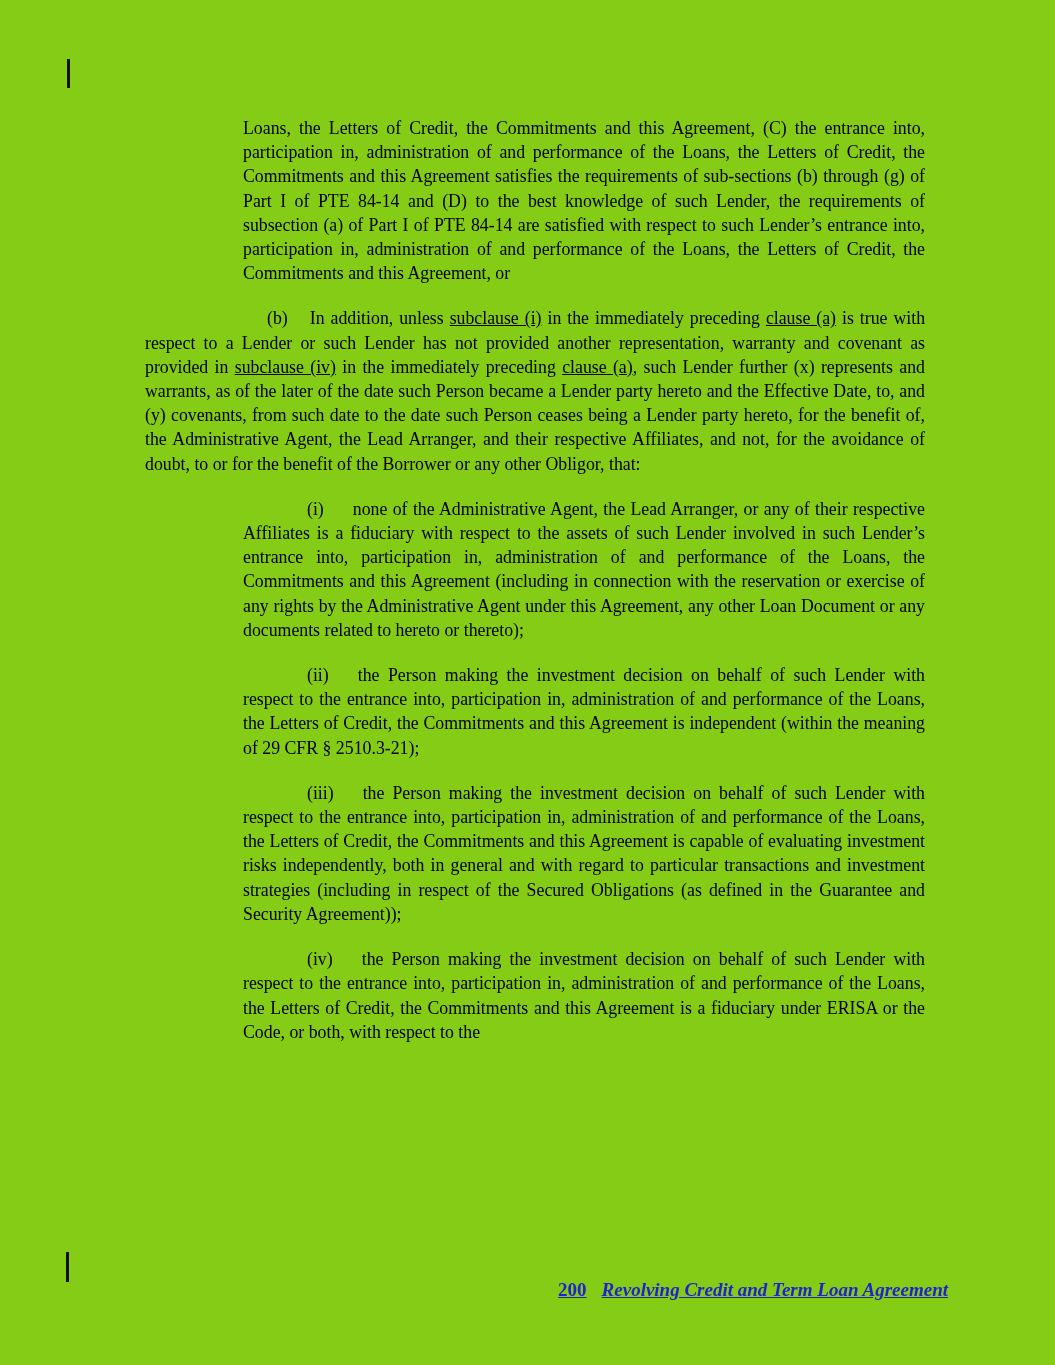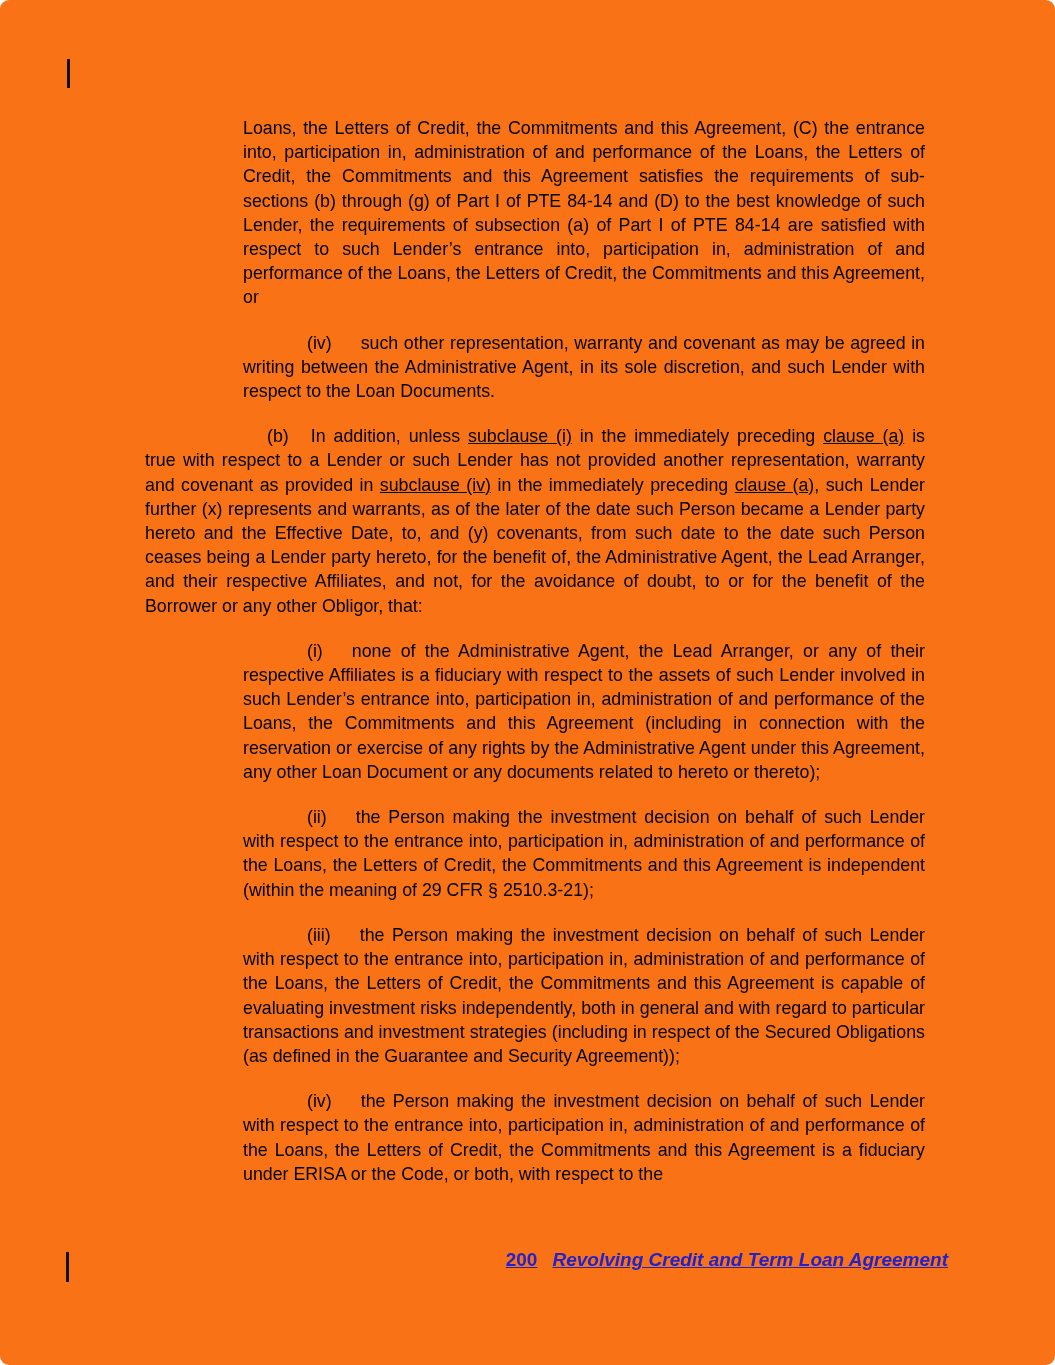--- a/index.html
+++ b/index.html
@@ -1,65 +1,63 @@
 <!DOCTYPE html>
 <html><head>
 <meta charset="utf-8">
 <style>
   html,body{margin:0;padding:0;background:#ffffff;}
   .page{
     position:relative;
     width:1055px;height:1365px;
-    background:#f97316;
-    font-family:Liberation Sans, sans-serif;
+    background:#84cc16;
+    font-family:Liberation Serif, serif;
     color:#000000;
     overflow:hidden;
-    border-radius:9px;
   }
   .content{
     position:absolute;
     left:123px;top:116px;width:802px;
     font-size:17.8px;
     line-height:24.2px;
     text-align:justify;
   }
   .content p{margin:0 0 21px 0;}
   p.indented{margin-left:120px;}
   p.item{text-indent:64px;}
   p.clause{text-indent:122px;margin-left:22px;}
   .tab{display:inline-block;width:29px;}
   p.clause .tab{width:22px;}
   .u{text-decoration:underline;}
   .changebar{position:absolute;width:3px;background:#111111;}
   .changebar.top{left:67px;top:59px;height:29px;}
   .changebar.bottom{left:66px;top:1252px;height:30px;}
   .footer{
     position:absolute;
-    right:107px;top:1249px;
+    right:107px;top:1279px;
     font-size:19px;
     font-weight:bold;
     color:#2222CC;
     white-space:nowrap;
   }
   .footer .num{text-decoration:underline;margin-right:15px;font-style:normal;}
   .footer .title{font-style:italic;text-decoration:underline;}
 </style>
 </head>
 <body>
 
 <div class="page">
 
   <div class="changebar top"></div>
   <div class="changebar bottom"></div>
 
   <div class="content">
 
     <p class="indented"><span><span>Loans, the Letters of Credit, the Commitments and this Agreement, (C) the entrance into, participation in, administration of and performance of the Loans, the Letters of Credit, the Commitments and this Agreement satisfies the requirements of sub-sections (b) through (g) of Part I of PTE 84-14 and (D) to the best knowledge of such Lender, the requirements of subsection (a) of Part I of PTE 84-14 are satisfied with respect to such Lender’s entrance into, participation in, administration of and performance of the Loans, the Letters of Credit, the Commitments and this Agreement, or</span></span></p>
 
-    <p class="indented item"><span class="label">(iv)</span><span class="tab"></span><span><span>such other representation, warranty and covenant as may be agreed in writing between the Administrative Agent, in its sole discretion, and such Lender with respect to the Loan Documents.</span></span></p>
 
     <p class="clause"><span class="label">(b)</span><span class="tab"></span><span><span>In addition, unless </span><span class="u">subclause (i)</span><span> in the immediately preceding </span><span class="u">clause (a)</span><span> is true with respect to a Lender or such Lender has not provided another representation, warranty and covenant as provided in </span><span class="u">subclause (iv)</span><span> in the immediately preceding </span><span class="u">clause (a)</span><span>, such Lender further (x) represents and warrants, as of the later of the date such Person became a Lender party hereto and the Effective Date, to, and (y) covenants, from such date to the date such Person ceases being a Lender party hereto, for the benefit of, the Administrative Agent, the Lead Arranger, and their respective Affiliates, and not, for the avoidance of doubt, to or for the benefit of the Borrower or any other Obligor, that:</span></span></p>
 
     <p class="indented item"><span class="label">(i)</span><span class="tab"></span><span><span>none of the Administrative Agent, the Lead Arranger, or any of their respective Affiliates is a fiduciary with respect to the assets of such Lender involved in such Lender’s entrance into, participation in, administration of and performance of the Loans, the Commitments and this Agreement (including in connection with the reservation or exercise of any rights by the Administrative Agent under this Agreement, any other Loan Document or any documents related to hereto or thereto);</span></span></p>
 
     <p class="indented item"><span class="label">(ii)</span><span class="tab"></span><span><span>the Person making the investment decision on behalf of such Lender with respect to the entrance into, participation in, administration of and performance of the Loans, the Letters of Credit, the Commitments and this Agreement is independent (within the meaning of 29 CFR § 2510.3-21);</span></span></p>
 
     <p class="indented item"><span class="label">(iii)</span><span class="tab"></span><span><span>the Person making the investment decision on behalf of such Lender with respect to the entrance into, participation in, administration of and performance of the Loans, the Letters of Credit, the Commitments and this Agreement is capable of evaluating investment risks independently, both in general and with regard to particular transactions and investment strategies (including in respect of the Secured Obligations (as defined in the Guarantee and Security Agreement));</span></span></p>
 
     <p class="indented item"><span class="label">(iv)</span><span class="tab"></span><span><span>the Person making the investment decision on behalf of such Lender with respect to the entrance into, participation in, administration of and performance of the Loans, the Letters of Credit, the Commitments and this Agreement is a fiduciary under ERISA or the Code, or both, with respect to the</span></span></p>

